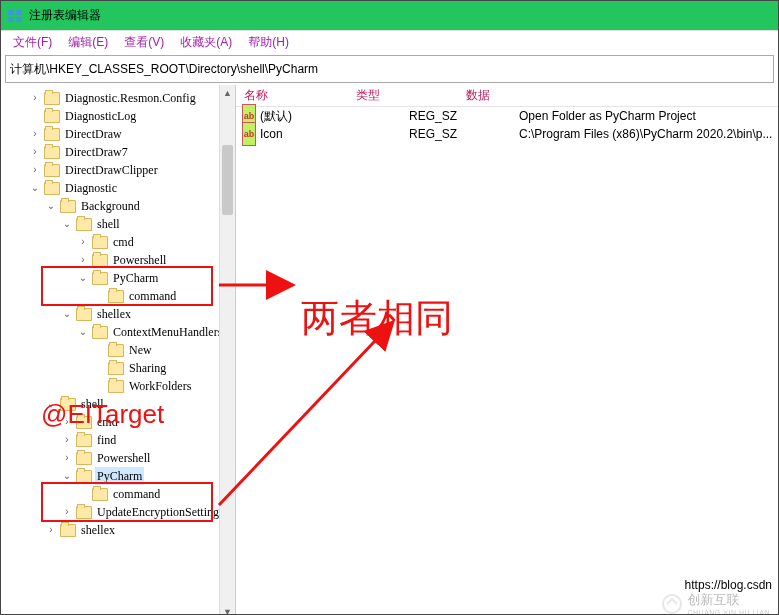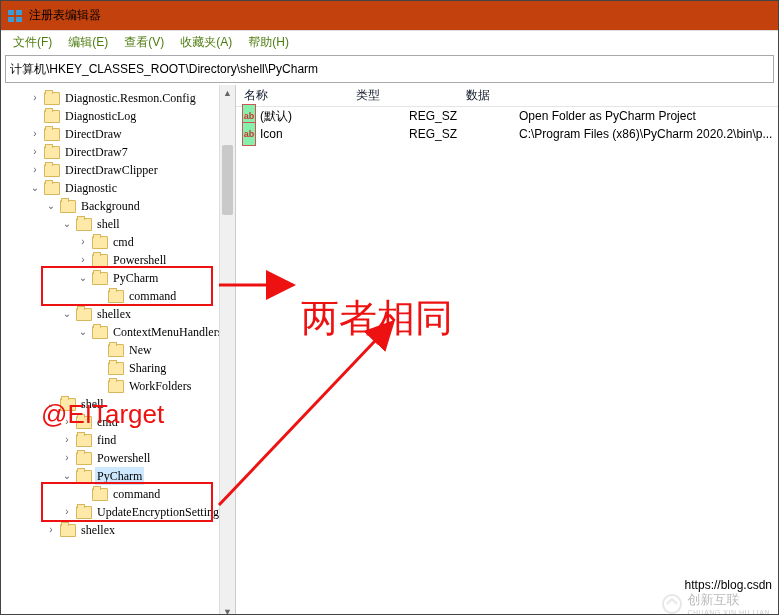--- a/index.html
+++ b/index.html
@@ -1,25 +1,25 @@
 <!DOCTYPE html>
 <html><head>
 <meta charset="utf-8">
 <style>
   * { box-sizing: border-box; margin: 0; padding: 0; font-family: "Microsoft YaHei", "Segoe UI", sans-serif; font-size: 12px; }
   body { width: 779px; height: 615px; background: #fff; border: 1px solid #444; position: relative; overflow: hidden; }
 
   
-  .titlebar { height: 30px; background: #c2410c; display: flex; align-items: center; padding: 0 6px; border-bottom: 1px solid #ddd; }
+  .titlebar { height: 30px; background: #22c55e; display: flex; align-items: center; padding: 0 6px; border-bottom: 1px solid #ddd; }
   .app-icon { width: 16px; height: 16px; margin-right: 6px; }
   .title-text { font-size: 12px; color: #000; }
 
   
   .menubar { height: 22px; display: flex; align-items: center; padding: 0 4px; background: #fff; }
-  .menubar span { padding: 2px 8px; color: #4d7c0f; }
+  .menubar span { padding: 2px 8px; color: #a21caf; }
 
   
   .pathbar { height: 28px; border: 1px solid #aaa; margin: 2px 4px; display:flex; align-items:center; padding:0 4px; }
   .pathbar span { color:#000; }
 
   
   .main { display:flex; height: calc(100% - 30px - 22px - 26px); position:relative; }
   .tree-pane { width: 235px; border-right:1px solid #ccc; overflow:hidden; position:relative; padding-top:4px; }
   .list-pane { flex:1; position:relative; }
 
@@ -35,27 +35,27 @@
   .ind1 { padding-left: 28px; }
   .ind2 { padding-left: 44px; }
   .ind3 { padding-left: 60px; }
   .ind4 { padding-left: 76px; }
   .ind5 { padding-left: 92px; }
 
   
   .redbox { position:absolute; border:2px solid #e11; pointer-events:none; }
 
   
-  .cols { display:flex; height:22px; border-bottom:1px solid #e5e5e5; align-items:center; color:#0f172a; }
+  .cols { display:flex; height:22px; border-bottom:1px solid #e5e5e5; align-items:center; color:#be185d; }
   .col-name { width:120px; padding-left:8px; }
   .col-type { width:110px; }
   .col-data { flex:1; }
 
   .lrow { display:flex; align-items:center; height:18px; }
-  .ab-icon { width:14px; height:24px; border:1px solid #c55; color:#c33; font-size:9px; font-weight:bold; display:inline-flex; align-items:center; justify-content:center; margin:0 4px 0 6px; background:#86efac; }
+  .ab-icon { width:14px; height:24px; border:1px solid #c55; color:#c33; font-size:9px; font-weight:bold; display:inline-flex; align-items:center; justify-content:center; margin:0 4px 0 6px; background:#bef264; }
   .lname { width:108px; }
   .ltype { width:110px;margin-left:41px; }
   .ldata { flex:1; white-space:nowrap; overflow:hidden; }
 
   
   .overlay-text { position:absolute; color:#e11; font-size:38px; font-weight:400; pointer-events:none; }
   .overlay-at { position:absolute; color:#e11; font-size:26px; font-weight:400; pointer-events:none; }
   .watermark1 { position:absolute; right:6px; bottom:28px; color:#000000; font-size:12px; pointer-events:none; }
   .logo { position:absolute; right:8px; bottom:4px; display:flex; align-items:center; color:#bbb; font-size:12px; pointer-events:none; }
   .logo svg { margin-right:4px; opacity:.35; }

